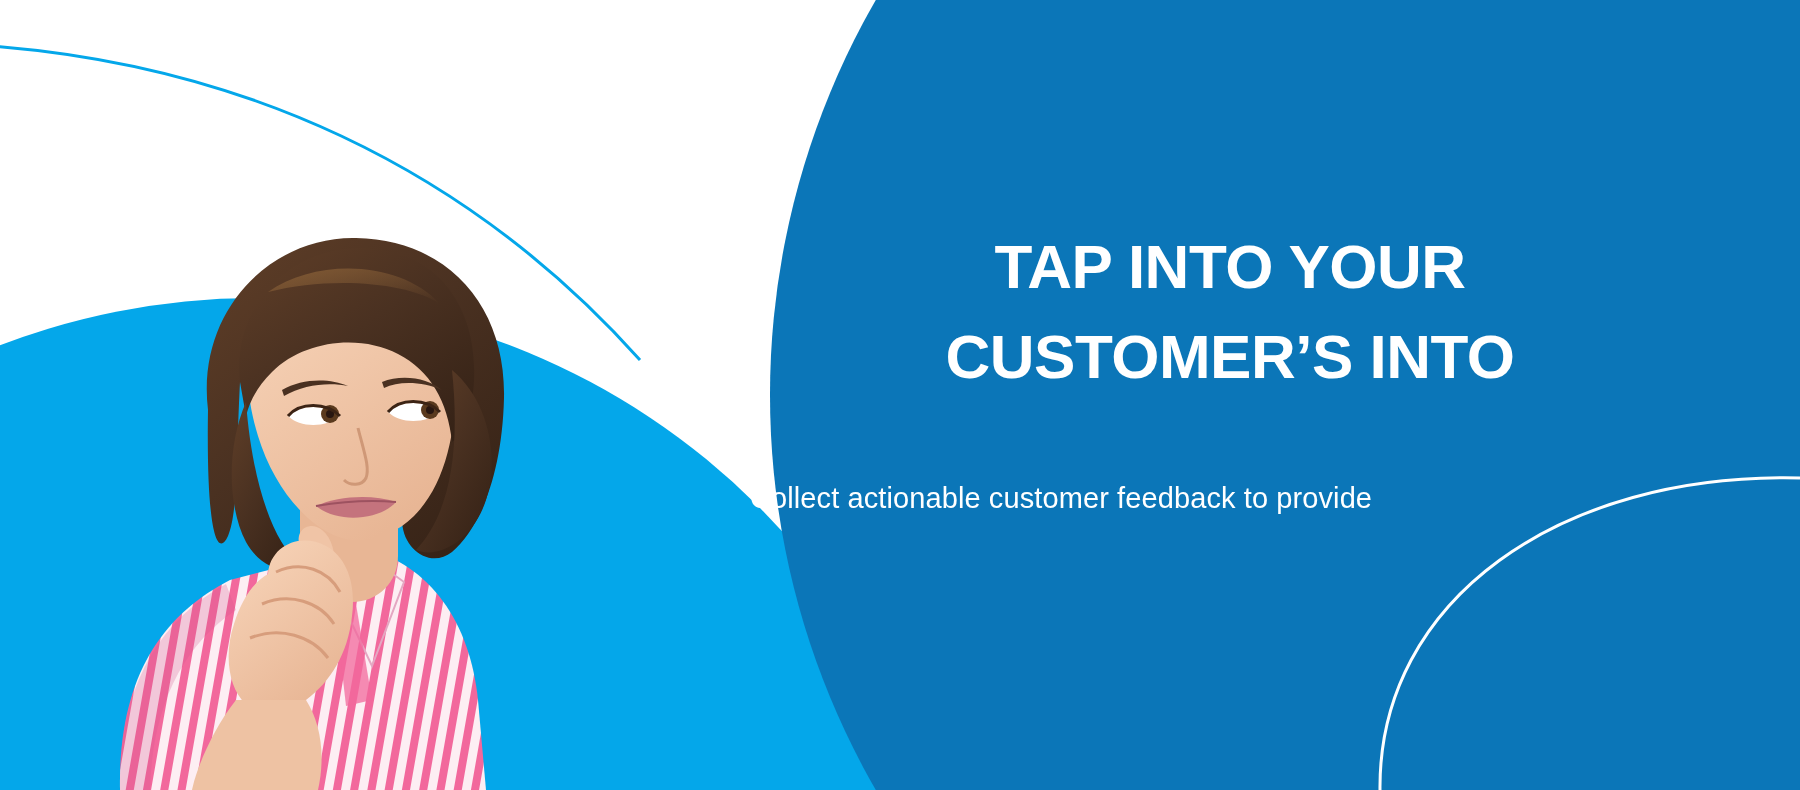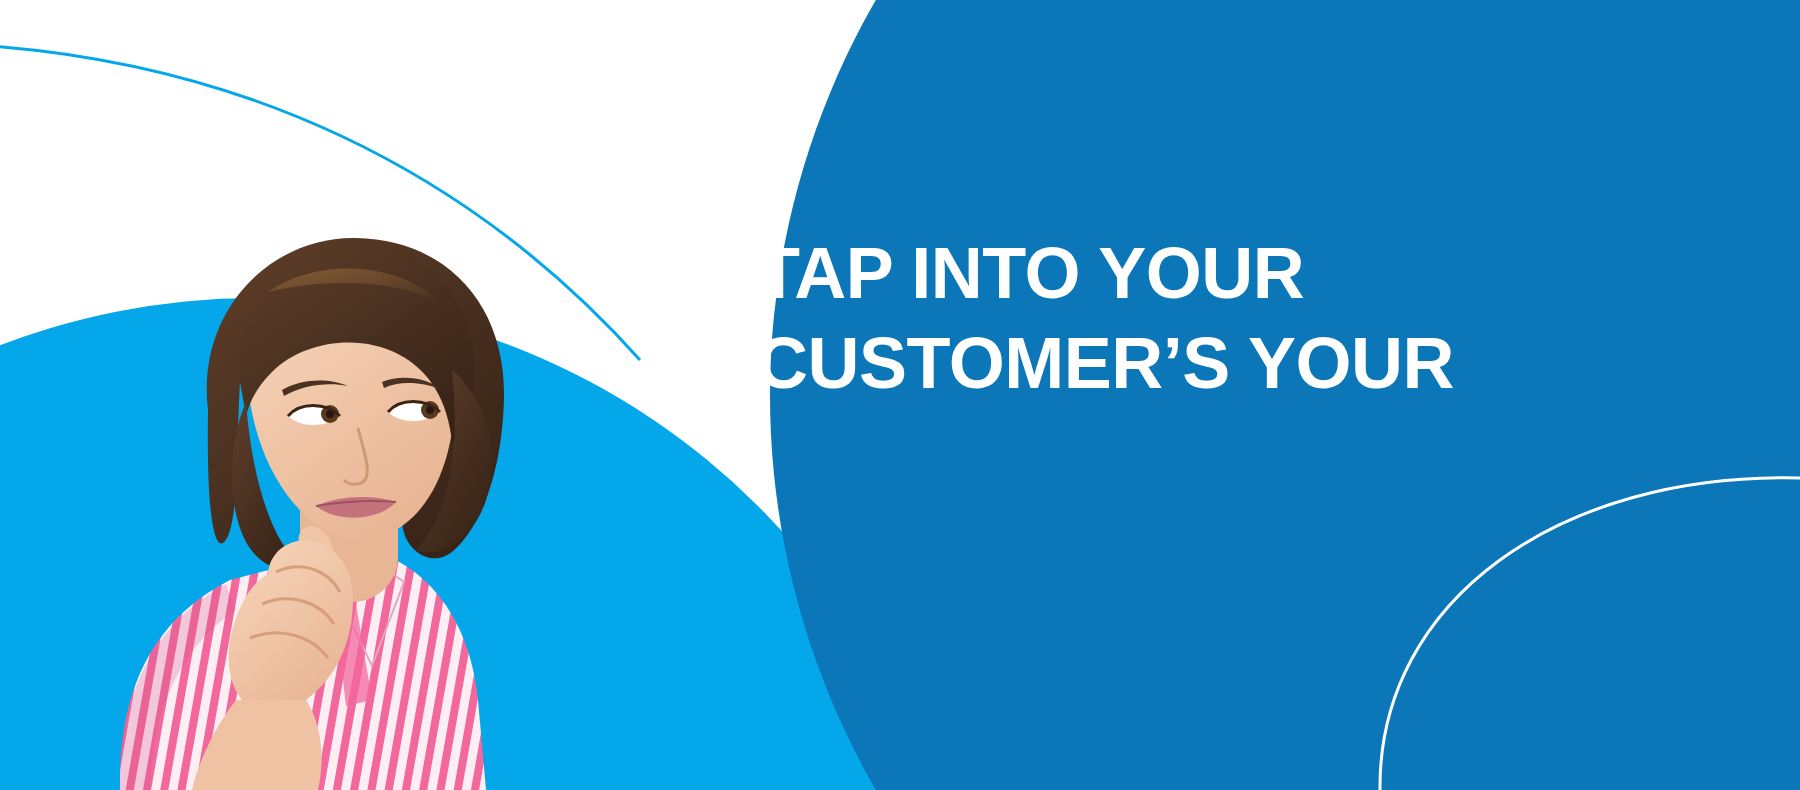--- a/index.html
+++ b/index.html
@@ -41,28 +41,29 @@
   #portrait svg { display: block; width: 700px; height: 560px; }
 
   
   #copy {
     position: absolute;
     left: 750px;
     top: 222px;
     width: 960px;
   }
   .headline {
-    margin: 6px;
+    margin: 0;
     color: #ffffff;
     font-family: "Liberation Sans", sans-serif;
     font-weight: 700;
-    font-size: 72px;
+    font-size: 62px;
     line-height: 90px;
     letter-spacing: -0.5px;
     white-space: nowrap;
+    text-align: center;
   }
   .headline .hl-line { display: block; }
 
   .subcopy {
     margin: 0;
     padding-top: 77px;
     color: #ffffff;
     font-family: "Liberation Sans", sans-serif;
     font-weight: 400;
     font-size: 29px;
@@ -210,19 +211,20 @@
                    C 326 524 320 492 306 470 Z" fill="#eec2a3"></path>
         </g>
 
       </g>
     </svg>
   </div>
 
   <div id="copy">
     <h1 class="headline">
       <span class="hl-line">TAP INTO YOUR</span>
-      <span class="hl-line">CUSTOMER’S YOUR</span>
+      <span class="hl-line">CUSTOMER’S INTO</span>
     </h1>
     <p class="subcopy">
+      <span class="sub-line">Collect actionable customer feedback to provide</span>
     </p>
   </div>
 
 </div>
 
 </body></html>

